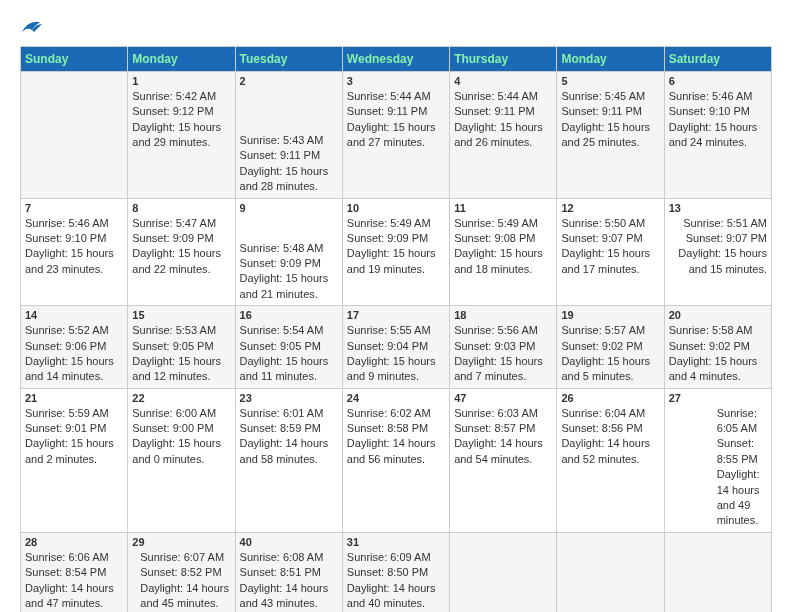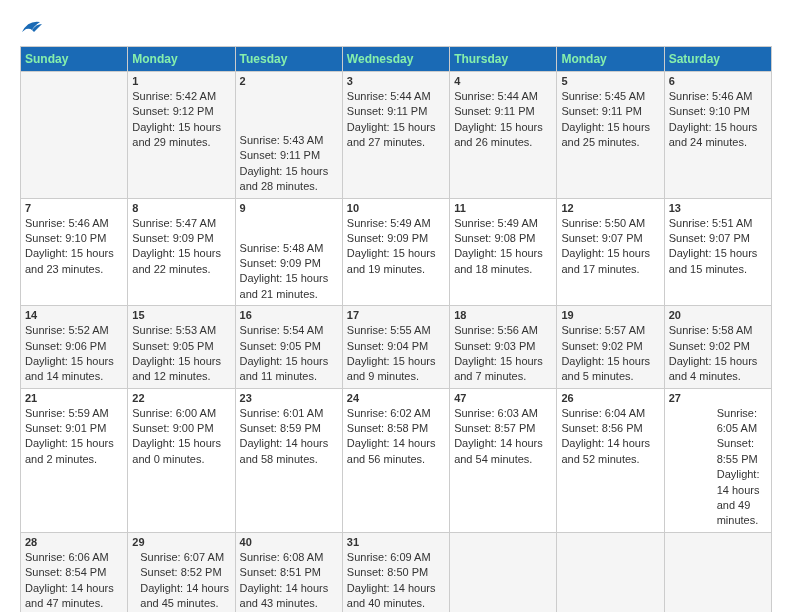--- a/index.html
+++ b/index.html
@@ -205,21 +205,21 @@
           </td>
           <td>
             <span class="day-number">12</span>
             <div class="cell-content" style="white-space: pre-line;">Sunrise: 5:50 AM
 Sunset: 9:07 PM
 Daylight: 15 hours
 and 17 minutes.</div>
           </td>
           <td>
             <span class="day-number">13</span>
-            <div class="cell-content" style="white-space: pre-line;">Sunrise: 5:51 AM
+            <div class="cell-content" style="white-space: pre-line; text-align: right;">Sunrise: 5:51 AM
 Sunset: 9:07 PM
 Daylight: 15 hours
 and 15 minutes.</div>
           </td>
         </tr>
         <tr>
           <td>
             <span class="day-number">14</span>
             <div class="cell-content" style="white-space: pre-line;">Sunrise: 5:52 AM
 Sunset: 9:06 PM

